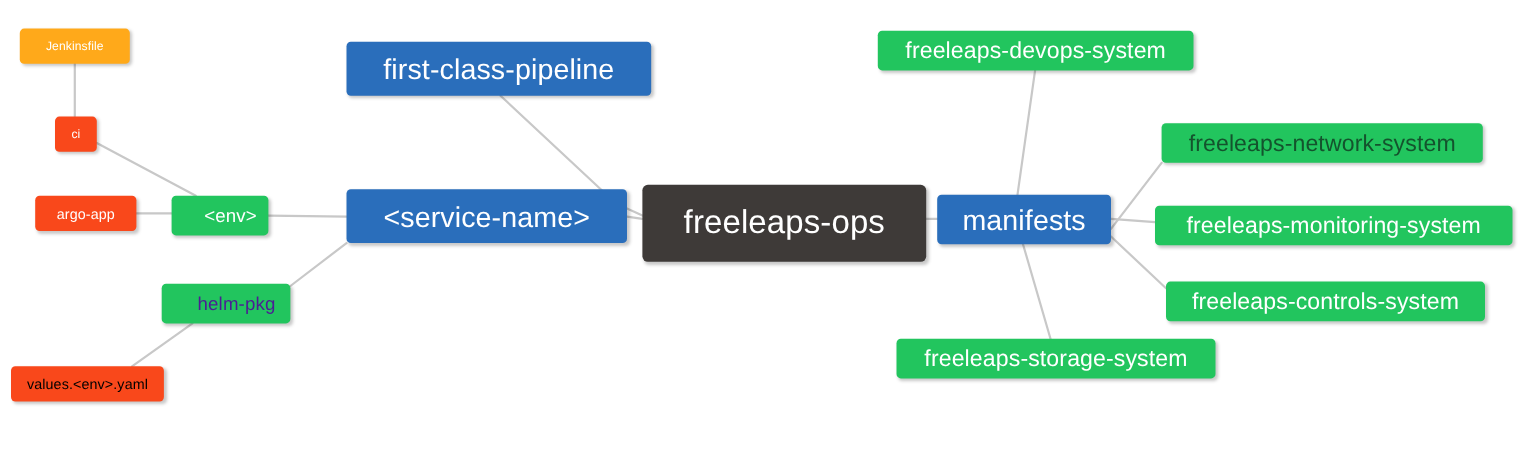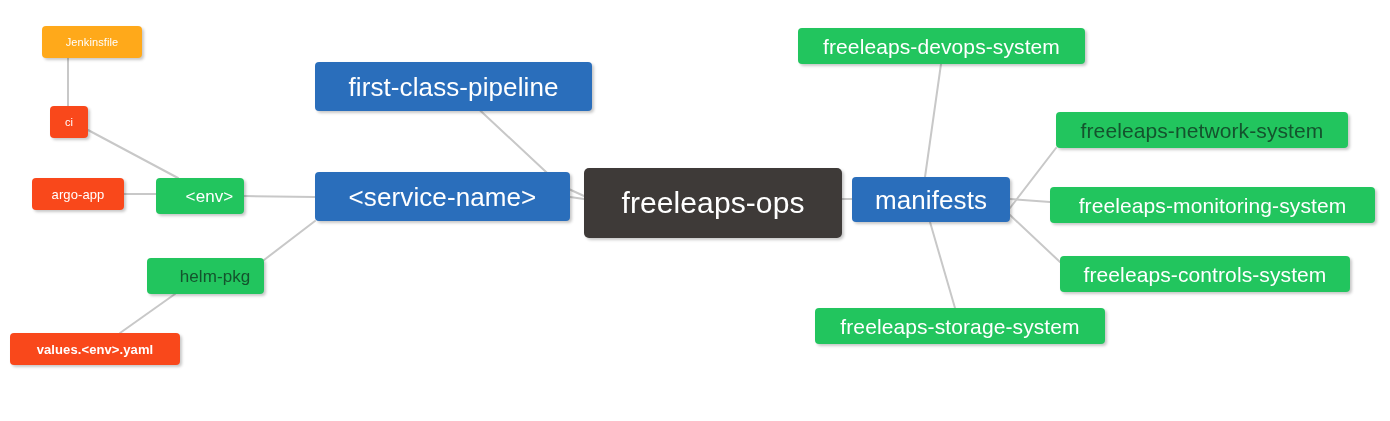--- a/index.html
+++ b/index.html
@@ -69,45 +69,45 @@
       <path d="M 925 177 L 941 64" fill="none" stroke="#c8c8c8" stroke-width="2" stroke-linecap="round" stroke-linejoin="round"></path>
       <path d="M 1010 208 L 1056 148" fill="none" stroke="#c8c8c8" stroke-width="2" stroke-linecap="round" stroke-linejoin="round"></path>
       <path d="M 1010 199 L 1050 202" fill="none" stroke="#c8c8c8" stroke-width="2" stroke-linecap="round" stroke-linejoin="round"></path>
       <path d="M 1010 215 L 1060 262" fill="none" stroke="#c8c8c8" stroke-width="2" stroke-linecap="round" stroke-linejoin="round"></path>
       <path d="M 930 222 L 955 308" fill="none" stroke="#c8c8c8" stroke-width="2" stroke-linecap="round" stroke-linejoin="round"></path>
     </svg>
   <div id="node-layer">
       <div class="node lvl-root root" style="left: 584px; top: 168px; width: 258px; height: 70px; background: rgb(62, 58, 56); color: rgb(255, 255, 255);">
         <span>freeleaps-ops</span>
       </div>
-      <div class="node lvl-1" style="left: 315px; top: 38px; width: 277px; height: 49px; background: rgb(42, 110, 187); color: rgb(255, 255, 255); margin-top: 24px;">
+      <div class="node lvl-1" style="left: 315px; top: 38px; width: 277px; height: 49px; background: rgb(42, 110, 187); color: rgb(255, 255, 255);">
         <span>first-class-pipeline</span>
       </div>
       <div class="node lvl-1" style="left: 315px; top: 172px; width: 255px; height: 49px; background: rgb(42, 110, 187); color: rgb(255, 255, 255);">
         <span>&lt;service-name&gt;</span>
       </div>
       <div class="node lvl-1" style="left: 852px; top: 177px; width: 158px; height: 45px; background: rgb(42, 110, 187); color: rgb(255, 255, 255);">
         <span>manifests</span>
       </div>
       <div class="node lvl-3" style="left: 156px; top: 178px; width: 88px; height: 36px; background: rgb(34, 197, 94); color: rgb(255, 255, 255);">
         <span>&lt;env&gt;</span>
       </div>
-      <div class="node lvl-3" style="left: 147px; top: 258px; width: 117px; height: 36px; background: rgb(34, 197, 94); color: #14532d;">
+      <div class="node lvl-3" style="left: 147px; top: 258px; width: 117px; height: 36px; background: rgb(34, 197, 94); color: #4c1d95;">
         <span>helm-pkg</span>
       </div>
-      <div class="node lvl-5" style="left: 18px; top: 26px; width: 100px; height: 32px; background: rgb(255, 169, 26); color: rgb(255, 255, 255); margin-left: 24px;">
+      <div class="node lvl-5" style="left: 18px; top: 26px; width: 100px; height: 32px; background: rgb(255, 169, 26); color: rgb(255, 255, 255);">
         <span>Jenkinsfile</span>
       </div>
       <div class="node lvl-5" style="left: 50px; top: 106px; width: 38px; height: 32px; background: rgb(249, 72, 27); color: rgb(255, 255, 255);">
         <span>ci</span>
       </div>
       <div class="node lvl-4" style="left: 32px; top: 178px; width: 92px; height: 32px; background: rgb(249, 72, 27); color: rgb(255, 255, 255);">
         <span>argo-app</span>
       </div>
-      <div class="node lvl-4" style="left: 10px; top: 333px; width: 170px; height: 32px; background: rgb(249, 72, 27); color: #ffffff; font-weight: bold;">
+      <div class="node lvl-4" style="left: 10px; top: 333px; width: 139px; height: 32px; background: rgb(249, 72, 27); color: #000000;">
         <span>values.&lt;env&gt;.yaml</span>
       </div>
       <div class="node lvl-2" style="left: 798px; top: 28px; width: 287px; height: 36px; background: rgb(34, 197, 94); color: rgb(255, 255, 255);">
         <span>freeleaps-devops-system</span>
       </div>
       <div class="node lvl-2" style="left: 1056px; top: 112px; width: 292px; height: 36px; background: rgb(34, 197, 94); color: #14532d;">
         <span>freeleaps-network-system</span>
       </div>
       <div class="node lvl-2" style="left: 1050px; top: 187px; width: 325px; height: 36px; background: rgb(34, 197, 94); color: rgb(255, 255, 255);">
         <span>freeleaps-monitoring-system</span>

